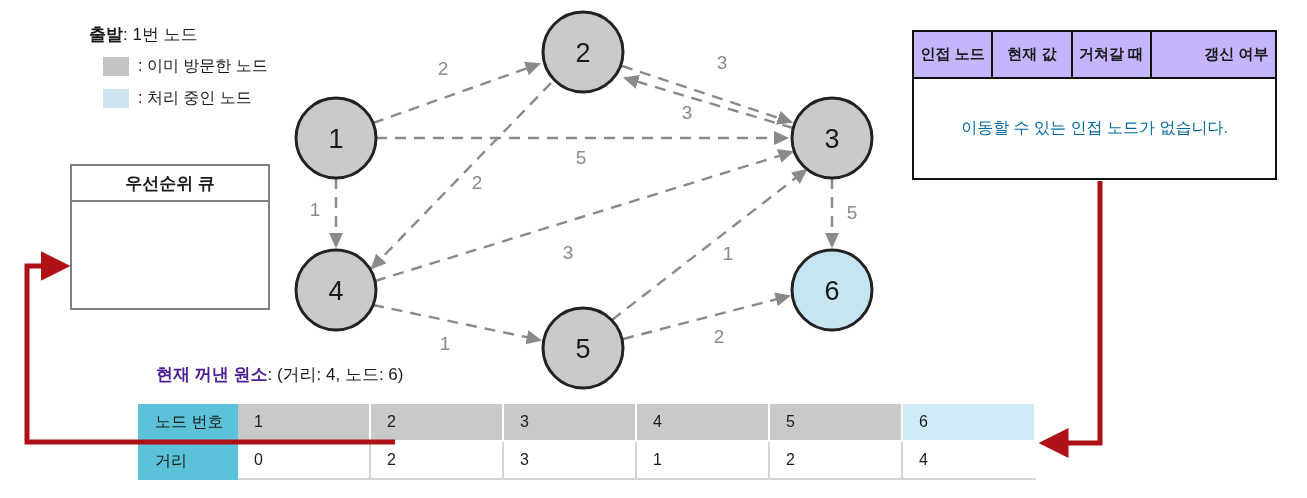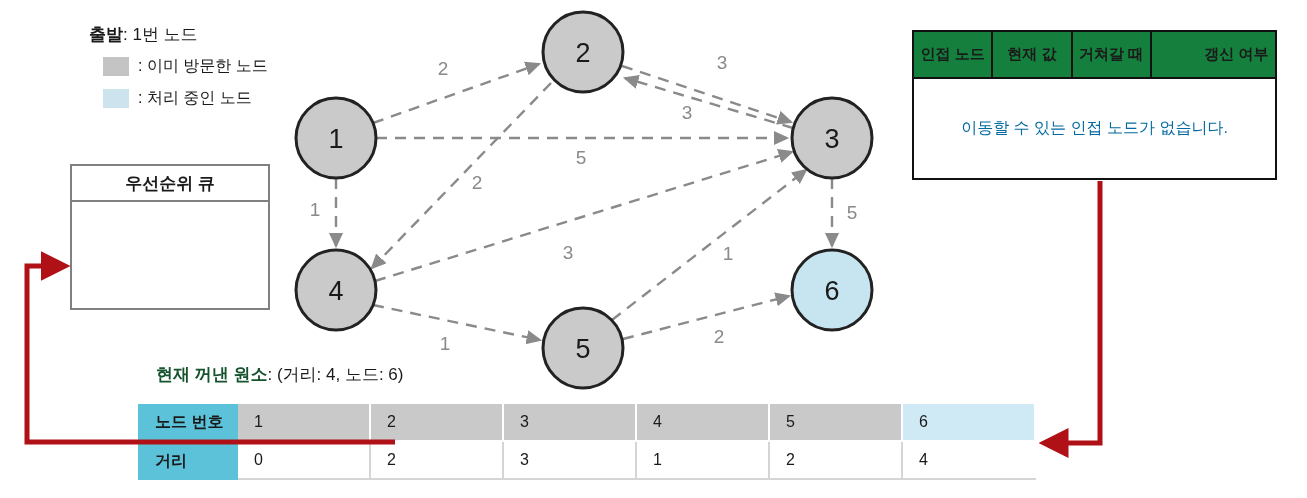--- a/index.html
+++ b/index.html
@@ -20,36 +20,36 @@
       border:2px solid #808080;background:#fff;box-sizing:border-box;}
   #pq-title{height:34px;border-bottom:2px solid #808080;display:flex;
             align-items:center;justify-content:center;font-size:17px;font-weight:bold;}
   #pq-body{padding-top:5px;text-align:center;}
   .pq-item{font-size:16px;line-height:26px;}
 
   
   #adj{left:912px;top:30px;width:365px;height:150px;
        border:2px solid #111;background:#fff;box-sizing:border-box;
        display:flex;flex-direction:column;}
-  #adj-head{display:flex;height:45px;border-bottom:2px solid #111;background:#15803d;}
+  #adj-head{display:flex;height:45px;border-bottom:2px solid #111;background:#c4b5fd;}
   #adj-head .th{flex:1;display:flex;align-items:center;justify-content:center;
                 font-size:15px;font-weight:bold;border-right:2px solid #111;white-space:nowrap;}
   #adj-head .th:last-child{border-right:none;padding-left:46px;}
   #adj-body{flex:1;display:flex;align-items:center;justify-content:center;}
   #adj-msg{font-size:16px;color:#0369a1;}
 
   
   #cur{left:156px;top:363px;font-size:17px;white-space:nowrap;}
-  #cur .kw{font-weight:bold;color:#14532d;}
+  #cur .kw{font-weight:bold;color:#4c1d95;}
 
   
   #dist{left:138px;top:404px;width:900px;}
   .d-row{display:flex;height:38px;}
   .d-lbl{width:100px;flex:none;background:#5cc2d9;display:flex;align-items:center;
-         padding-left:17px;font-size:16px;font-weight:bold;box-sizing:border-box;
+         padding-left:17px;font-size:16px;font-weight:normal;box-sizing:border-box;
          border-bottom:2px solid #fff;}
   .d-row.vals .d-lbl{border-bottom:none;}
   .d-cell{width:133px;flex:none;box-sizing:border-box;display:flex;align-items:center;
           padding-left:16px;font-size:16px;
           border-right:2px solid #fff;border-bottom:2px solid #fff;}
   .d-row.head .d-cell{background:#c9c9c9;}
   .d-row.head .d-cell.hl{background:#cfe9f5;}
   .d-row.vals .d-cell{background:#fff;border-right:2px solid #d5d5d5;
                       border-bottom:2px solid #d5d5d5;}
   .d-row.vals .d-cell:last-child{border-right:none;}

